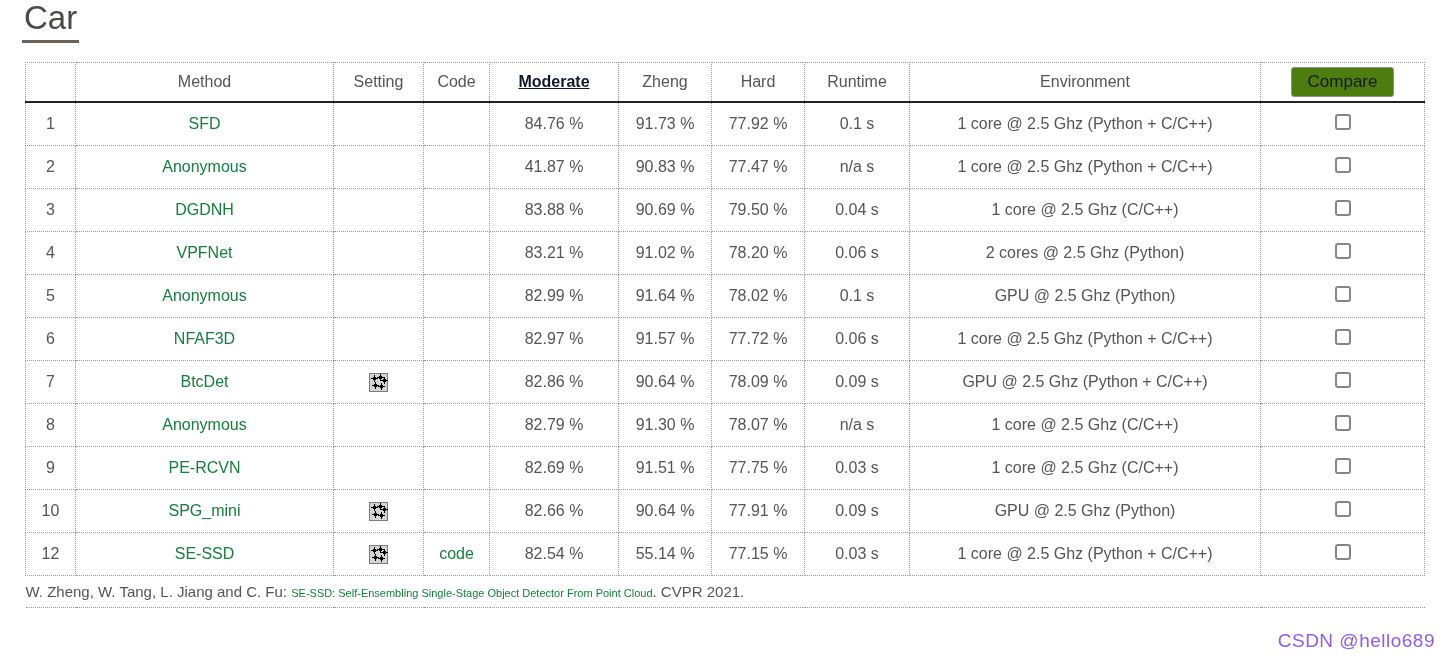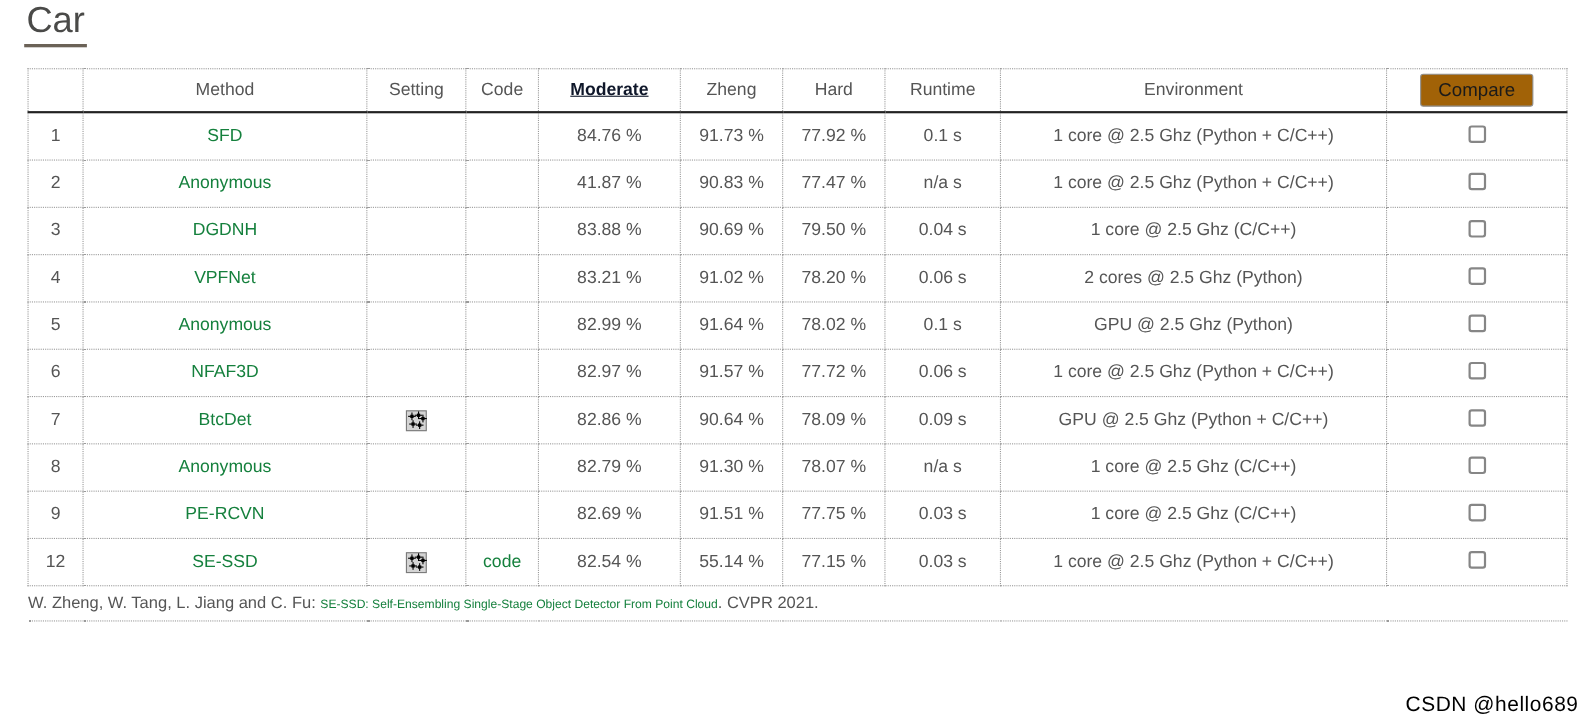--- a/index.html
+++ b/index.html
@@ -94,21 +94,21 @@
     cursor: pointer;
     font-size: 16px;
   }
   a.cite-link { font-size: 11px; }
 
   
   .compare-btn {
     font-family: "Liberation Sans", sans-serif;
     font-size: 17px;
     color: #1a1a1a;
-    background: #a16207;
+    background: #4d7c0f;
     border: 1px solid #909090;
     border-radius: 3px;
     padding: 3px 16px;
     cursor: pointer;
     line-height: 22px;
   }
 
   
   .cbx {
     width: 16px;
@@ -165,21 +165,21 @@
     height: 24px;
     white-space: nowrap;
   }
 
   
   #watermark {
     position: absolute;
     right: 14px;
     bottom: 8px;
     font-size: 19px;
-    color: #000000;
+    color: #8b5cf6;
     letter-spacing: 0.5px;
     font-family: "Liberation Sans", sans-serif;
     pointer-events: none;
   }
 </style>
 </head>
 <body>
 
 <div id="page-title">Car</div>
 
@@ -318,20 +318,32 @@
           <td class="num"></td>
           <td class="num"></td>
           <td class="num">82.69 %</td>
           <td class="num">91.51 %</td>
           <td class="num">77.75 %</td>
           <td class="num">0.03 s</td>
           <td class="num">1 core @ 2.5 Ghz (C/C++)</td>
           <td class="num"><span class="cbx"></span></td>
         </tr>
         <tr class="data-row">
+          <td class="num"><span>10</span></td>
+          <td class="num"><a class="method-link">SPG_mini</a></td>
+          <td class="num"><span class="laser-icon"><i class="d1"></i><i class="d2"></i><i class="d3"></i><i class="d4"></i><i class="d5"></i></span></td>
+          <td class="num"></td>
+          <td class="num">82.66 %</td>
+          <td class="num">90.64 %</td>
+          <td class="num">77.91 %</td>
+          <td class="num">0.09 s</td>
+          <td class="num">GPU @ 2.5 Ghz (Python)</td>
+          <td class="num"><span class="cbx"></span></td>
+        </tr>
+        <tr class="data-row">
           <td class="num"><span>12</span></td>
           <td class="num"><a class="method-link">SE-SSD</a></td>
           <td class="num"><span class="laser-icon"><i class="d1"></i><i class="d2"></i><i class="d3"></i><i class="d4"></i><i class="d5"></i></span></td>
           <td class="num"><a class="code-link">code</a></td>
           <td class="num">82.54 %</td>
           <td class="num">55.14 %</td>
           <td class="num">77.15 %</td>
           <td class="num">0.03 s</td>
           <td class="num">1 core @ 2.5 Ghz (Python + C/C++)</td>
           <td class="num"><span class="cbx"></span></td>

